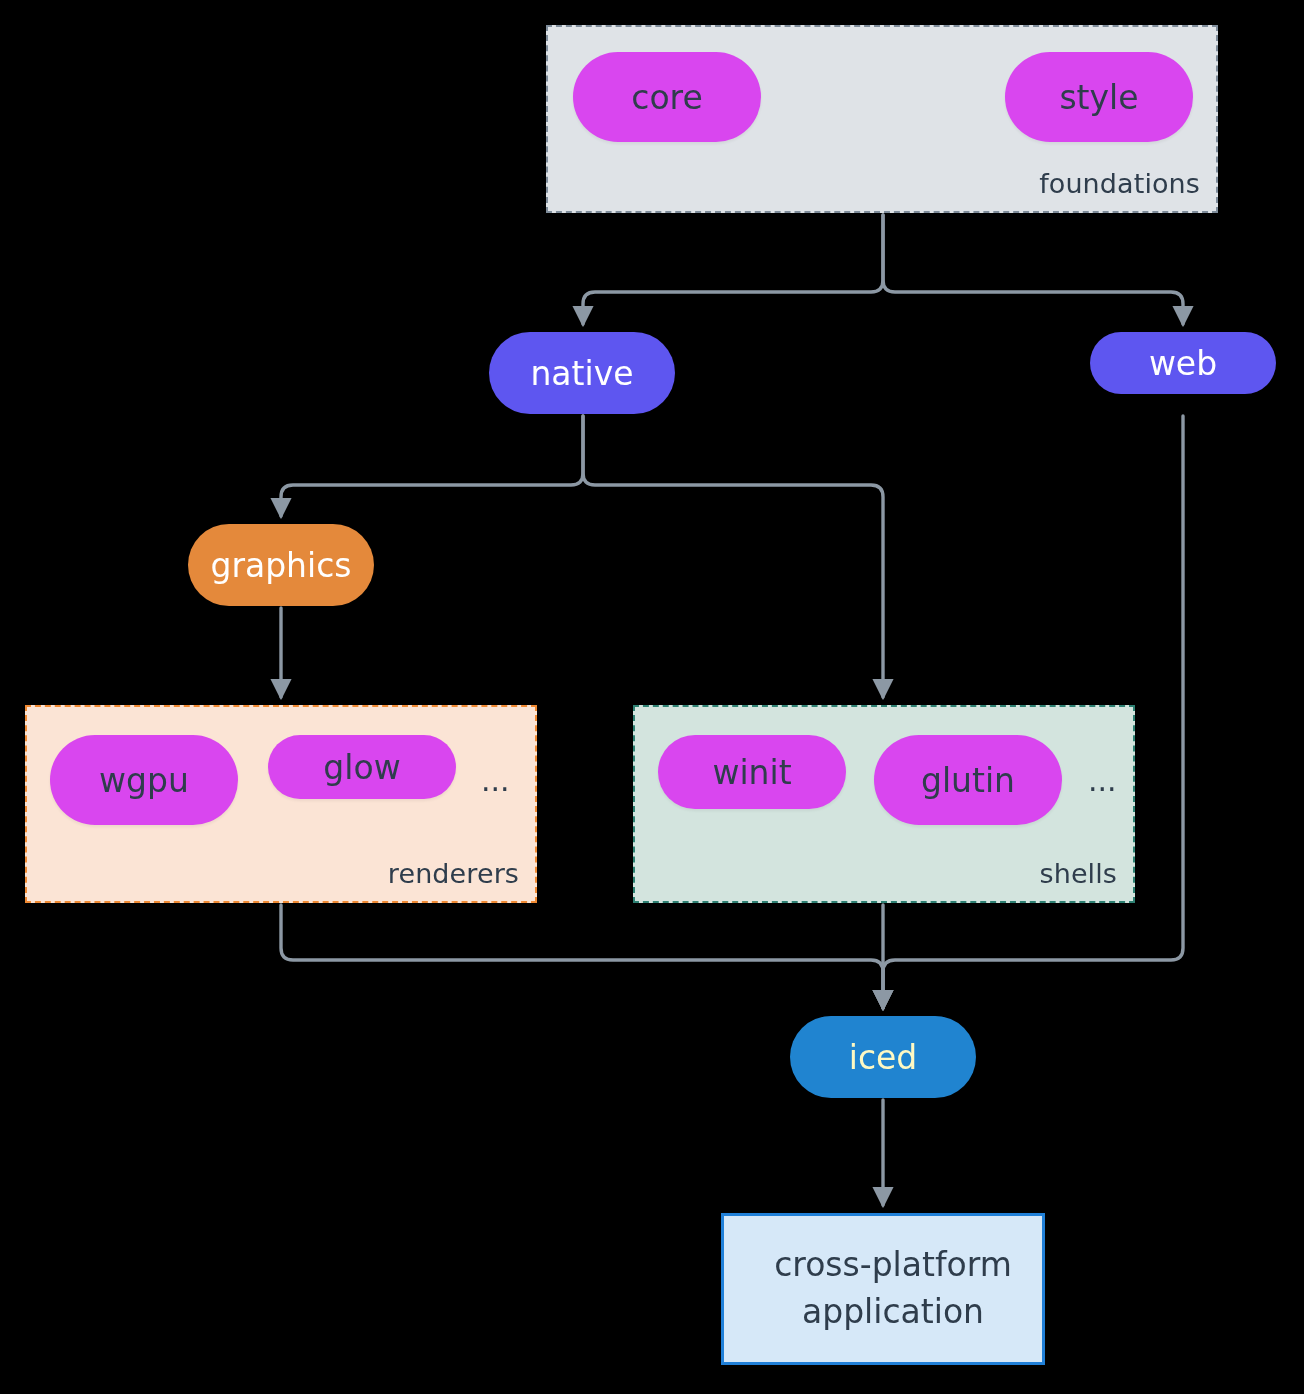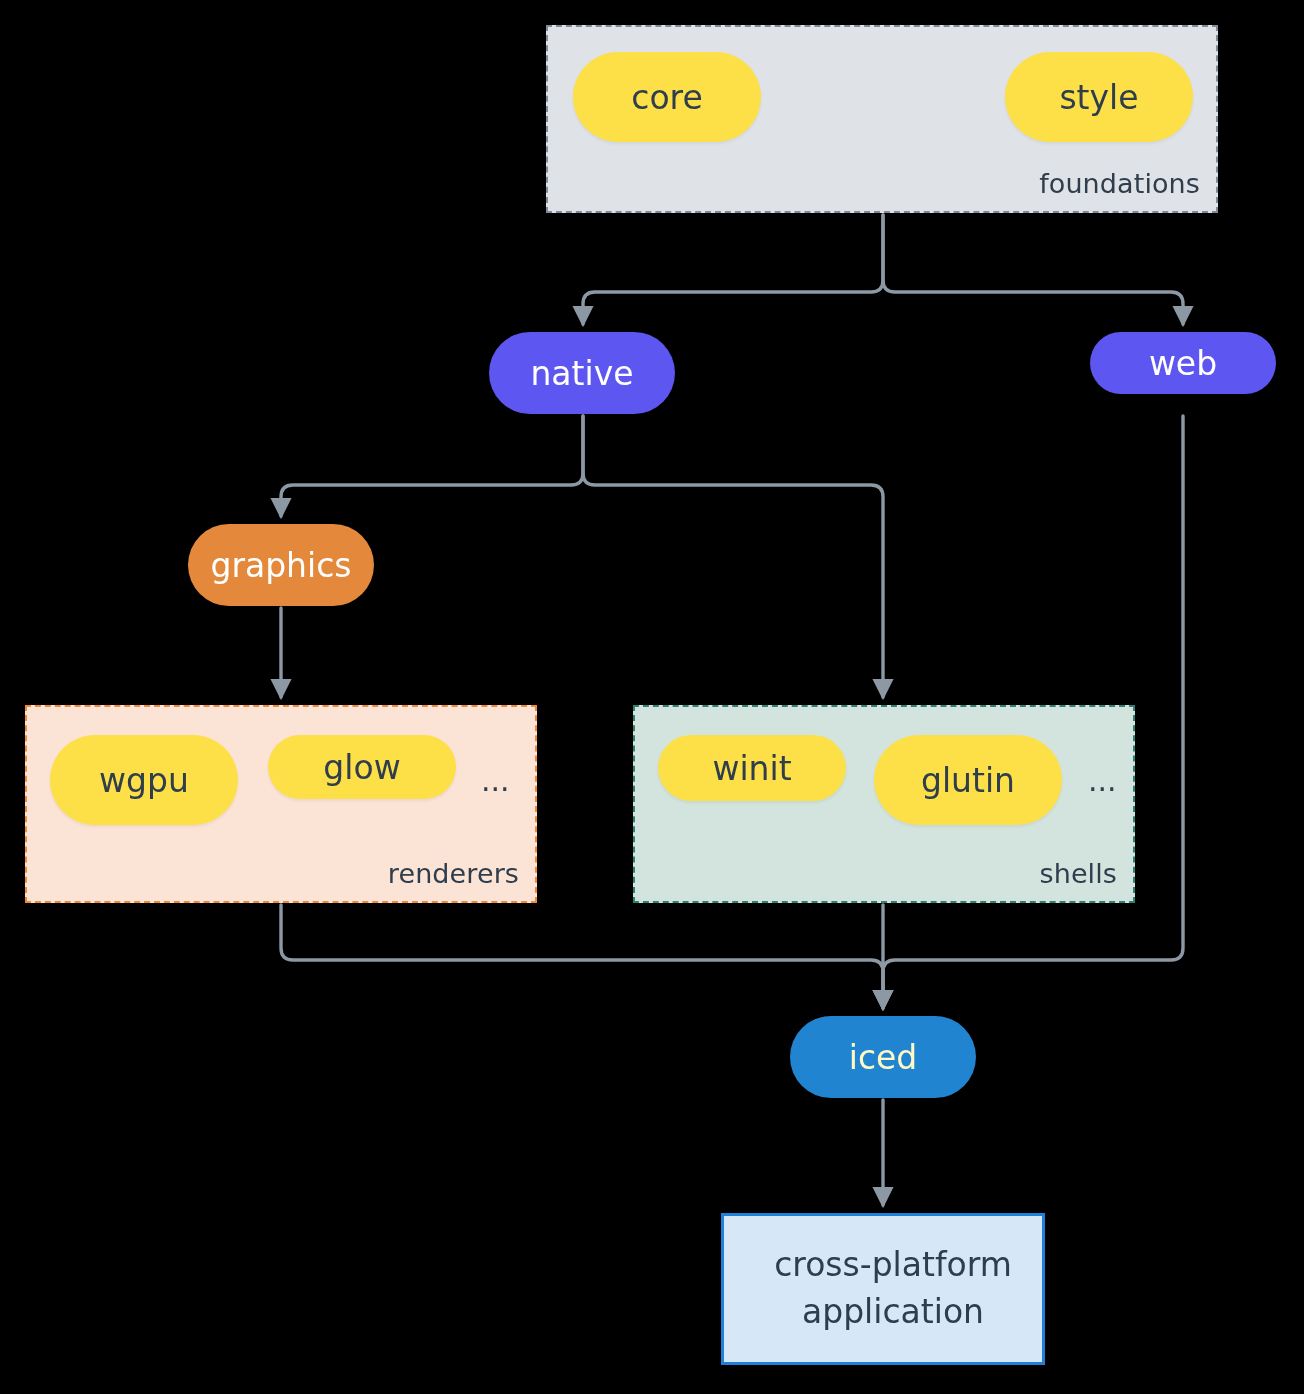--- a/index.html
+++ b/index.html
@@ -69,21 +69,21 @@
     position: absolute;
     box-sizing: border-box;
     display: flex;
     align-items: center;
     justify-content: center;
     border-radius: 999px;
     font-size: 33px;
     white-space: nowrap;
   }
   .pill-white {
-    background: #fde047;
+    background: #d946ef;
     color: #2F3D4C;
     box-shadow: 0 2px 3px rgba(0,0,0,0.06);
   }
   .pill-purple {
     background: #5E56F0;
     color: #FFFFFF;
   }
   .pill-orange {
     background: #E4893B;
     color: #FFFFFF;
@@ -96,21 +96,21 @@
   
   .node-core    { left: 573px;  top: 52px;  width: 188px; height: 90px; }
   .node-futures { left: 789px;  top: 52px;  width: 188px; height: 90px; }
   .node-style   { left: 1005px; top: 52px;  width: 188px; height: 90px; }
 
   
   .node-wgpu { left: 50px;  top: 735px; width: 188px; height: 90px; }
   .node-glow { left: 268px; top: 735px; width: 188px; height: 64px; }
 
   
-  .node-winit  { left: 658px; top: 735px; width: 188px; height: 66px; text-align: center; }
+  .node-winit  { left: 658px; top: 735px; width: 188px; height: 74px; text-align: center; }
   .node-glutin { left: 874px; top: 735px; width: 188px; height: 90px; }
 
   
   .node-native   { left: 489px;  top: 332px;  width: 186px; height: 82px; }
   .node-web      { left: 1090px; top: 332px;  width: 186px; height: 62px; }
   .node-graphics { left: 188px;  top: 524px;  width: 186px; height: 82px; }
   .node-iced     { left: 790px;  top: 1016px; width: 186px; height: 82px; }
 
   
   .app-box {

